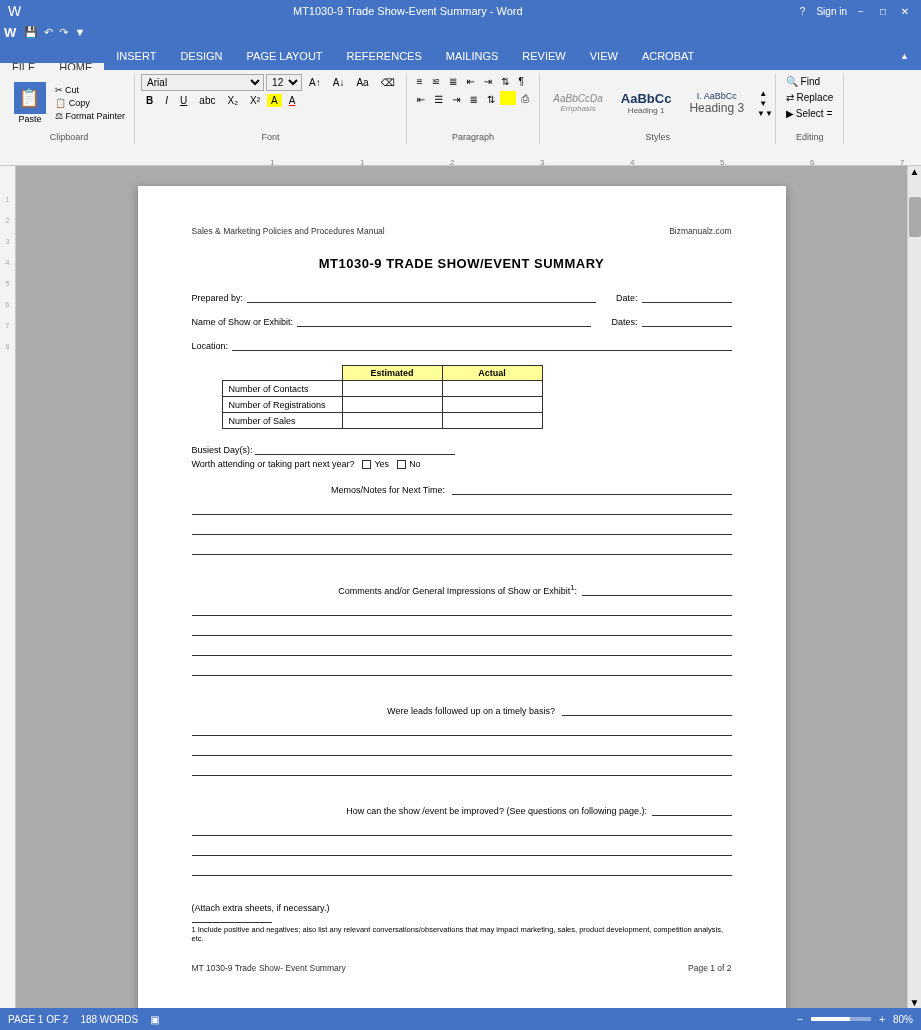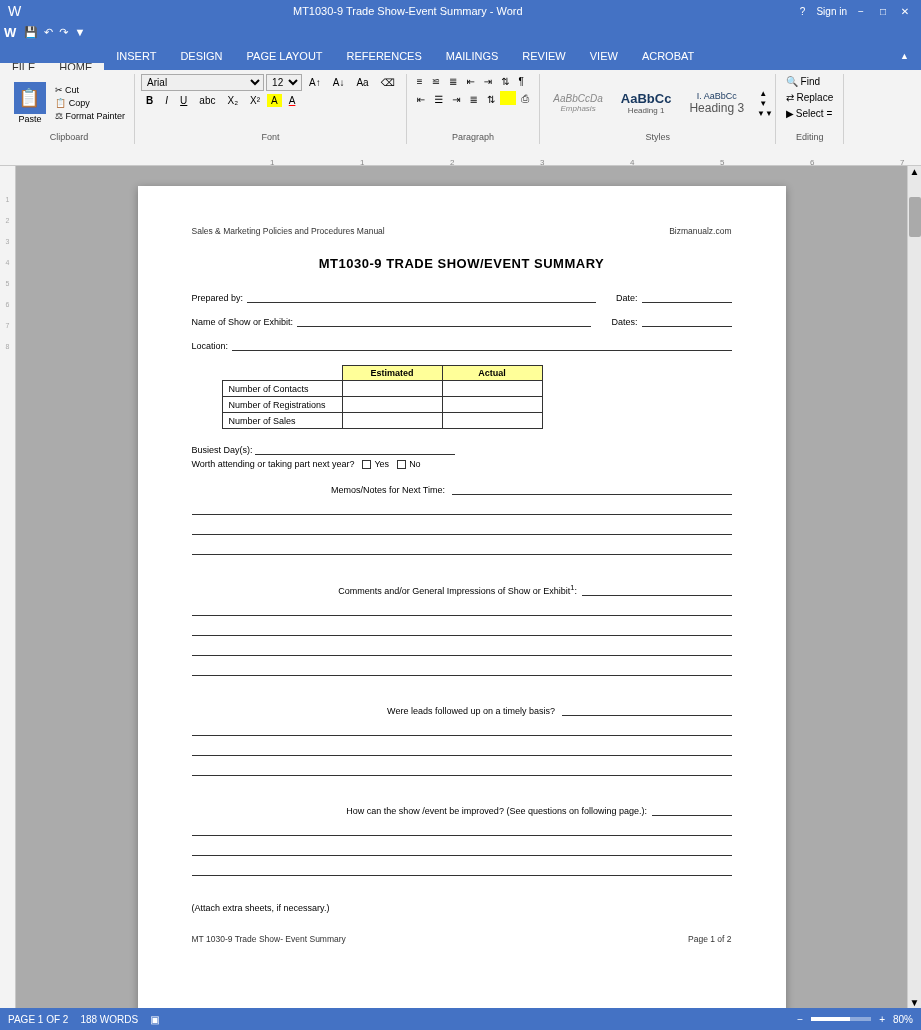--- a/index.html
+++ b/index.html
@@ -602,20 +602,24 @@
             <div class="write-line"></div>
             <div class="write-line"></div>
           </div>
 
           <div class="section-gap" style="height:20px;"></div>
 
           <div>
             <span class="section-label">(Attach extra sheets, if necessary.)</span>
           </div>
 
+          <div>
+            <div class="footnote-line"></div>
+            <div class="footnote">1 Include positive and negatives; also list any relevant conversations/observations that may impact marketing, sales, product development, competition analysis, etc.</div>
+          </div>
 
           <div class="page-footer">
             <span>MT 1030-9 Trade Show- Event Summary</span>
             <span>Page 1 of 2</span>
           </div>
         </div>
       </div>
     </div>
 
     <div class="scroll-bar-right">

